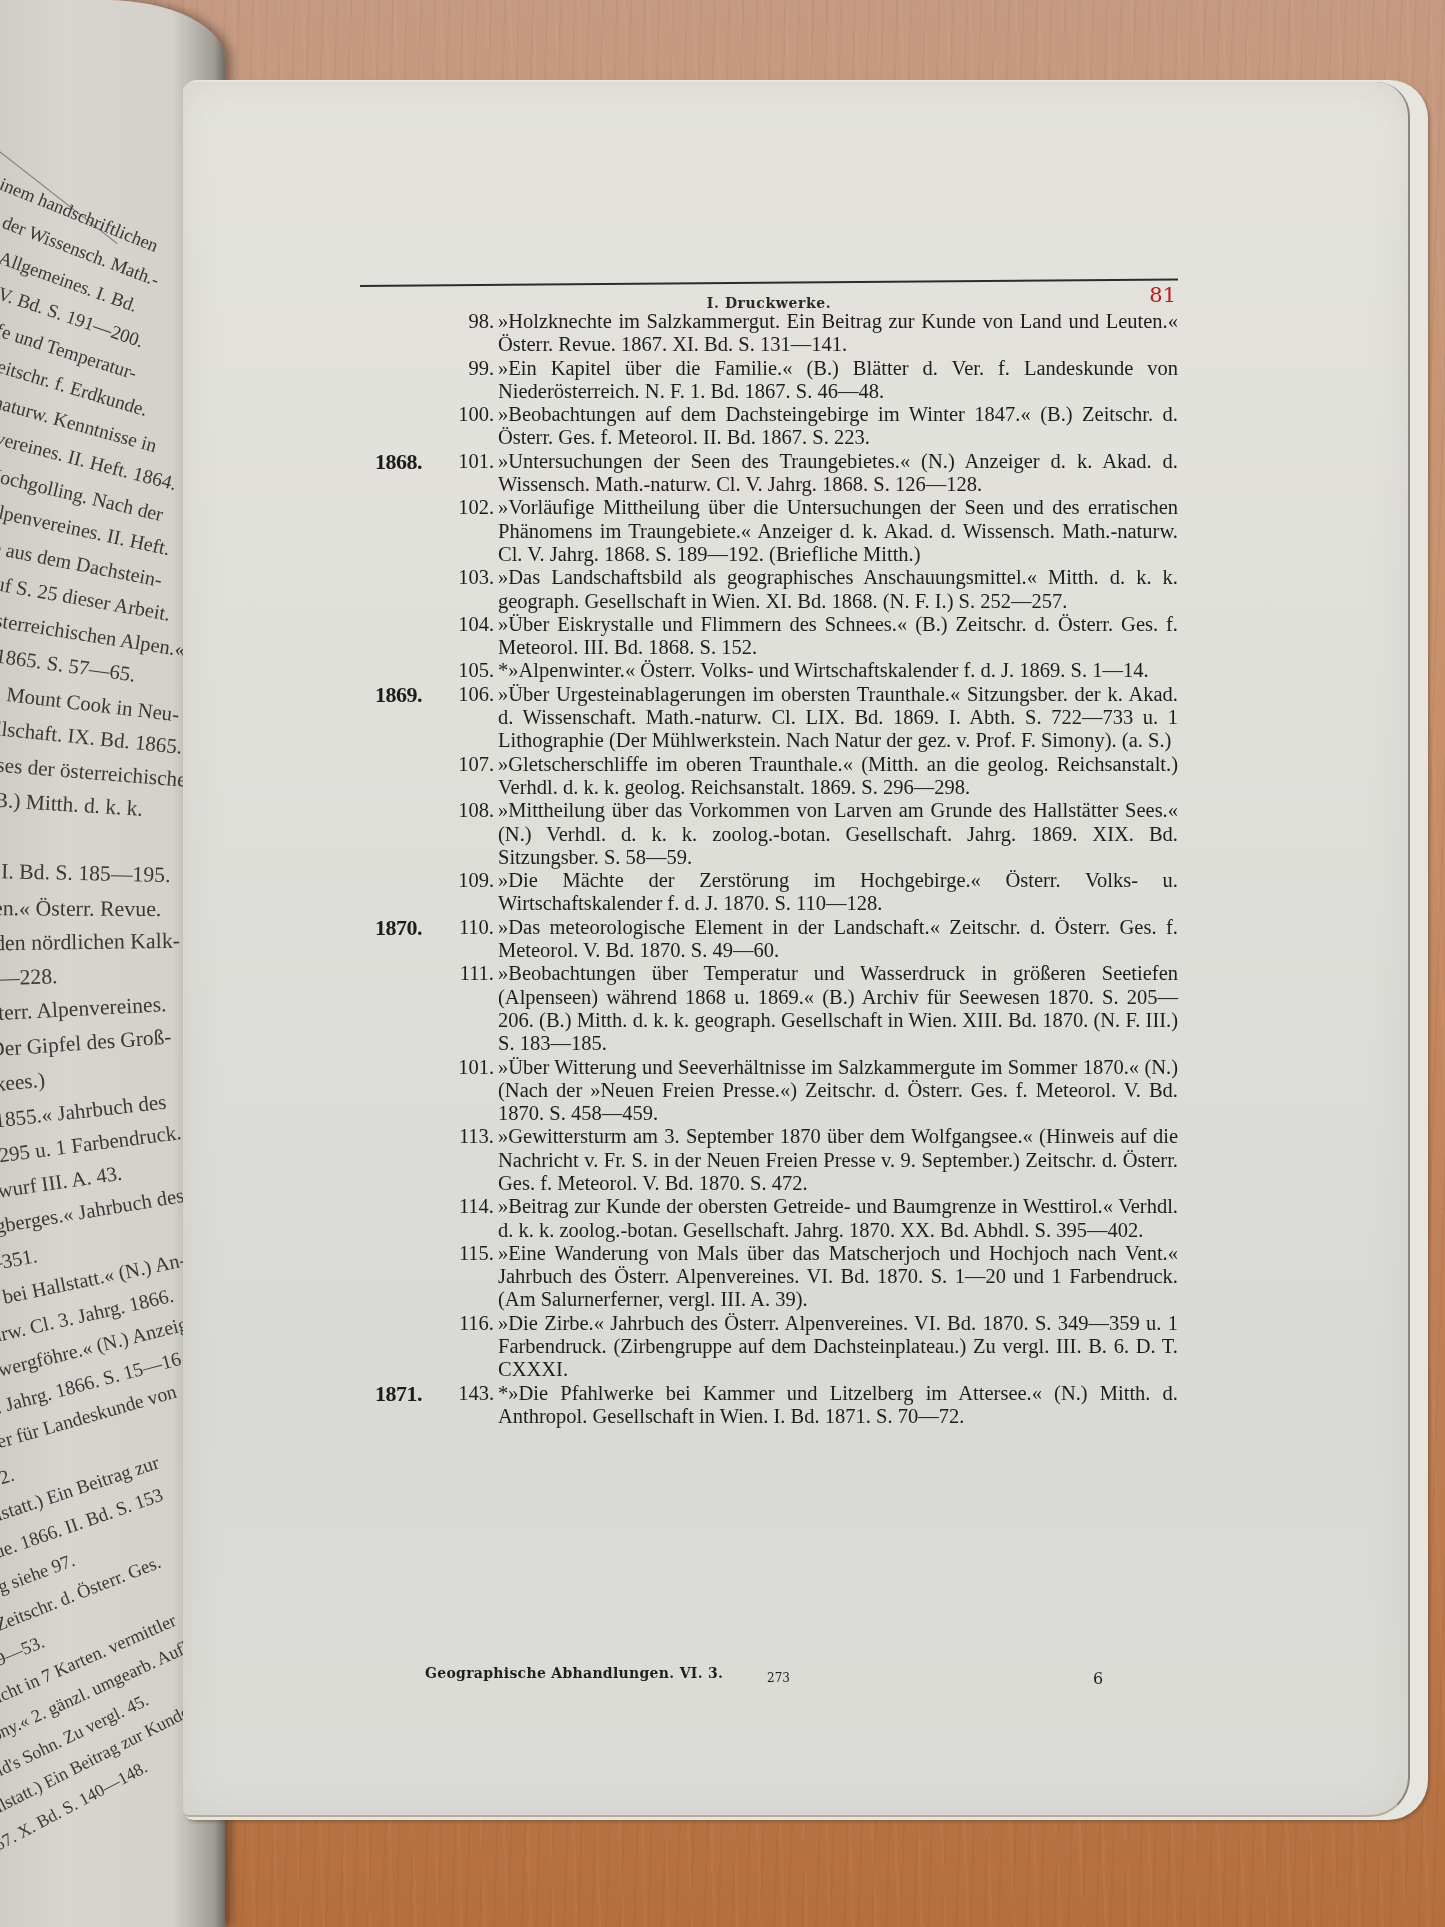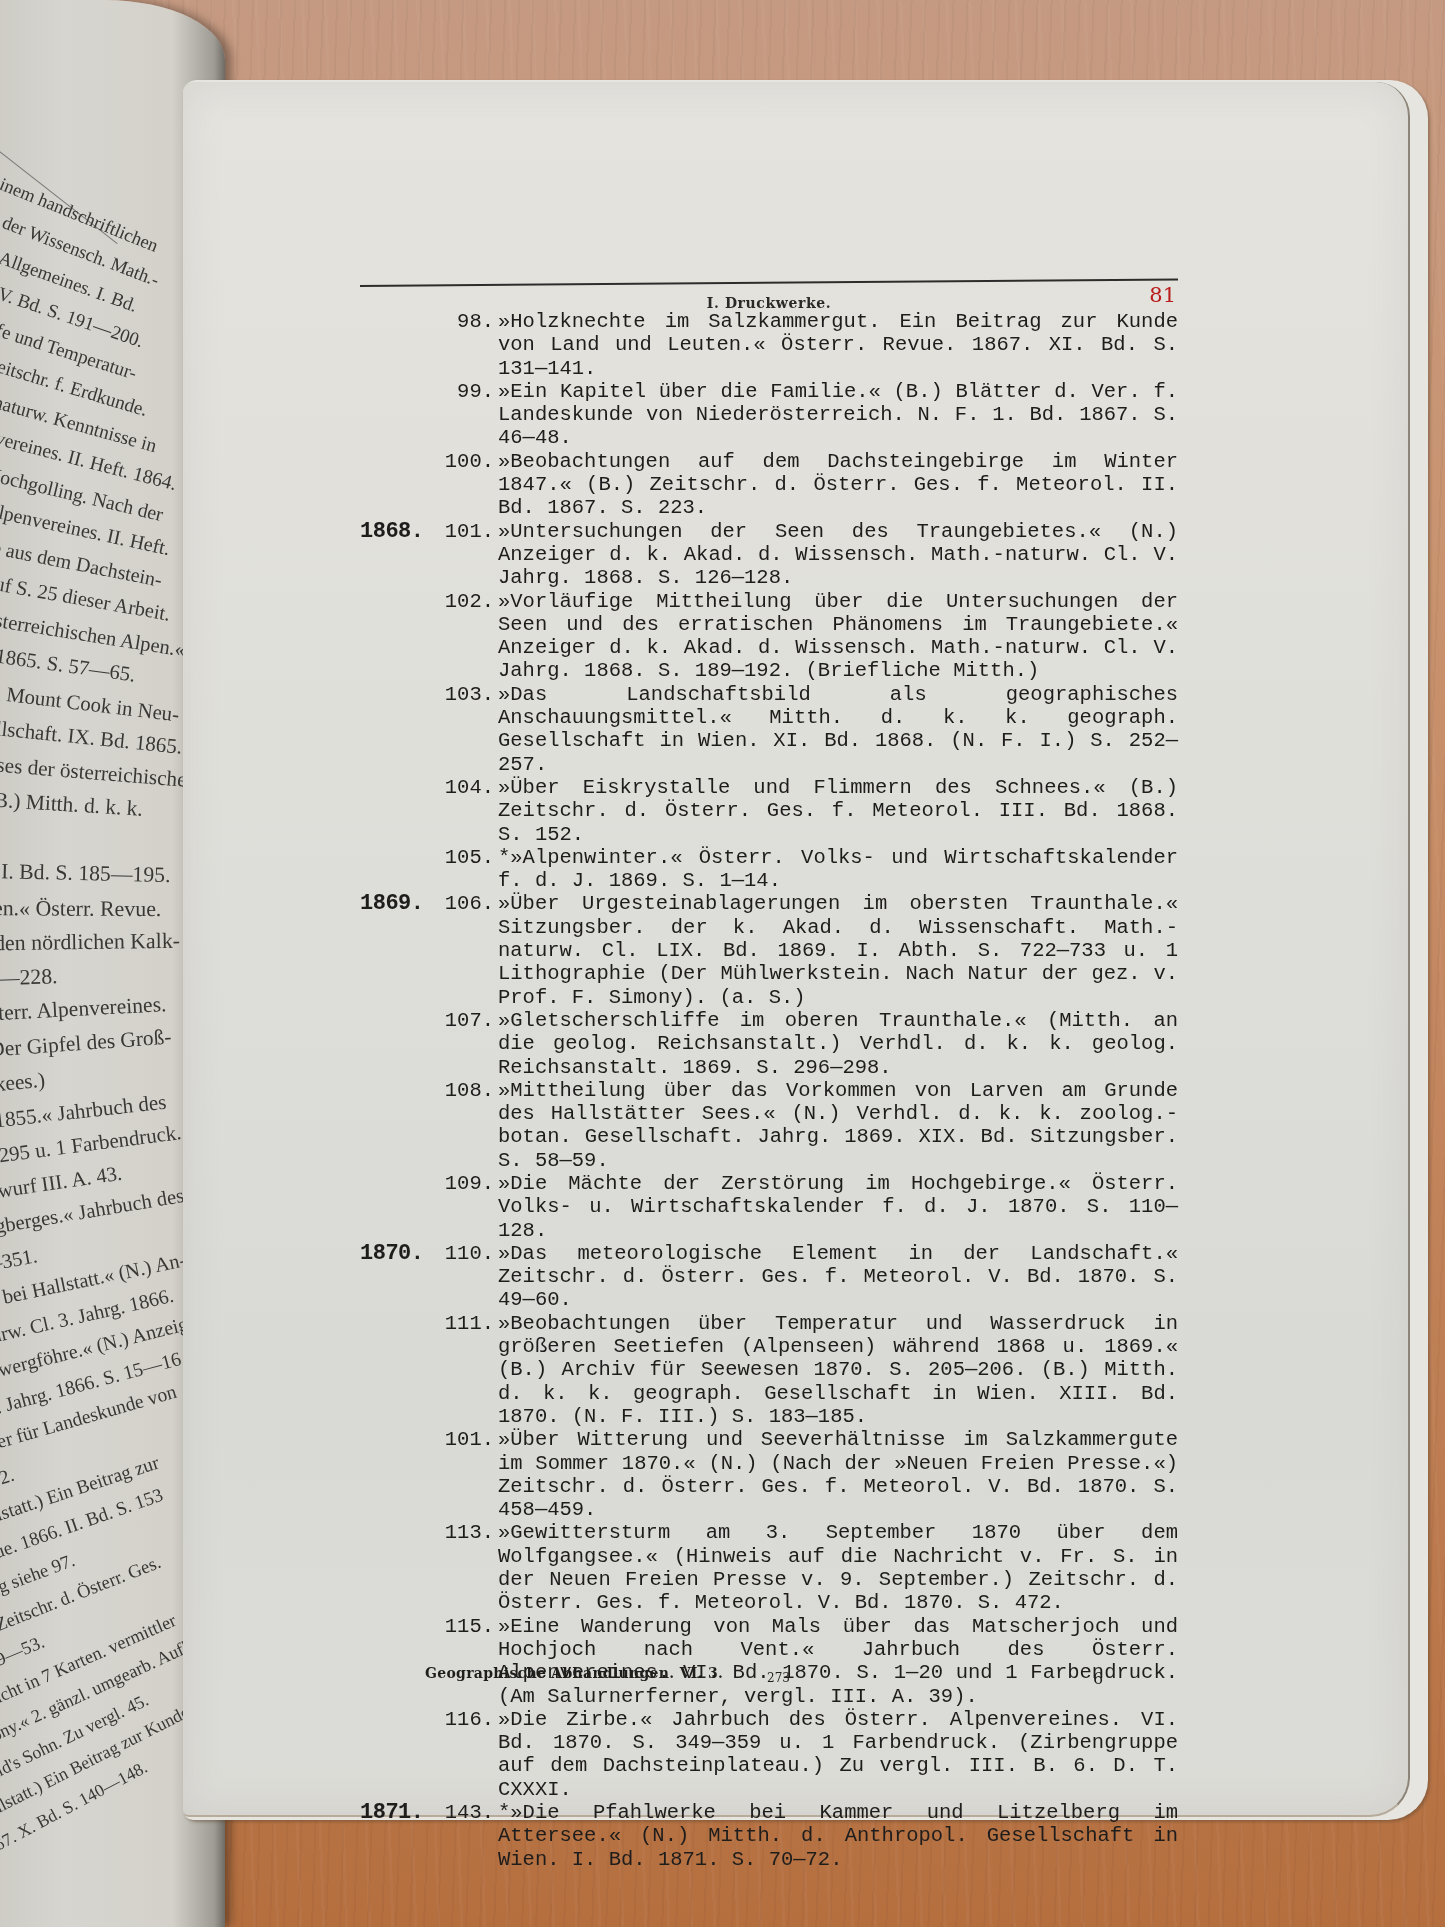--- a/index.html
+++ b/index.html
@@ -121,21 +121,21 @@
       transform: rotate(-0.45deg);
       transform-origin: left center;
     }
 
     .entries {
       position: absolute;
       left: 360px;
       top: 310px;
       width: 818px;
       color: #1e1d1c;
-      font-family: Liberation Mono, monospace;
+      font-family: Liberation Serif, serif;
       font-size: 20.5px;
       line-height: 23.3px;
     }
     .entry {
       position: relative;
       padding-left: 138px;
       text-align: justify;
     }
     .entry .year {
       position: absolute;
@@ -329,20 +329,25 @@
       <span class="num">101.</span>
       <span class="text">»Über Witterung und Seeverhältnisse im Salzkammergute im Sommer 1870.« (N.) (Nach der »Neuen Freien Presse.«) Zeitschr. d. Österr. Ges. f. Meteorol. V. Bd. 1870. S. 458—459.</span>
     </div>
   <div class="entry">
       <span class="year"></span>
       <span class="num">113.</span>
       <span class="text">»Gewittersturm am 3. September 1870 über dem Wolfgangsee.« (Hinweis auf die Nachricht v. Fr. S. in der Neuen Freien Presse v. 9. September.) Zeitschr. d. Österr. Ges. f. Meteorol. V. Bd. 1870. S. 472.</span>
     </div>
   <div class="entry">
       <span class="year"></span>
+      <span class="num">114.</span>
+      <span class="text">»Beitrag zur Kunde der obersten Getreide- und Baumgrenze in Westtirol.« Verhdl. d. k. k. zoolog.-botan. Gesellschaft. Jahrg. 1870. XX. Bd. Abhdl. S. 395—402.</span>
+    </div>
+  <div class="entry">
+      <span class="year"></span>
       <span class="num">115.</span>
       <span class="text">»Eine Wanderung von Mals über das Matscherjoch und Hochjoch nach Vent.« Jahrbuch des Österr. Alpenvereines. VI. Bd. 1870. S. 1—20 und 1 Farbendruck. (Am Salurnerferner, vergl. III. A. 39).</span>
     </div>
   <div class="entry">
       <span class="year"></span>
       <span class="num">116.</span>
       <span class="text">»Die Zirbe.« Jahrbuch des Österr. Alpenvereines. VI. Bd. 1870. S. 349—359 u. 1 Farbendruck. (Zirbengruppe auf dem Dachsteinplateau.) Zu vergl. III. B. 6. D. T. CXXXI.</span>
     </div>
   <div class="entry">
       <span class="year">1871.</span>

